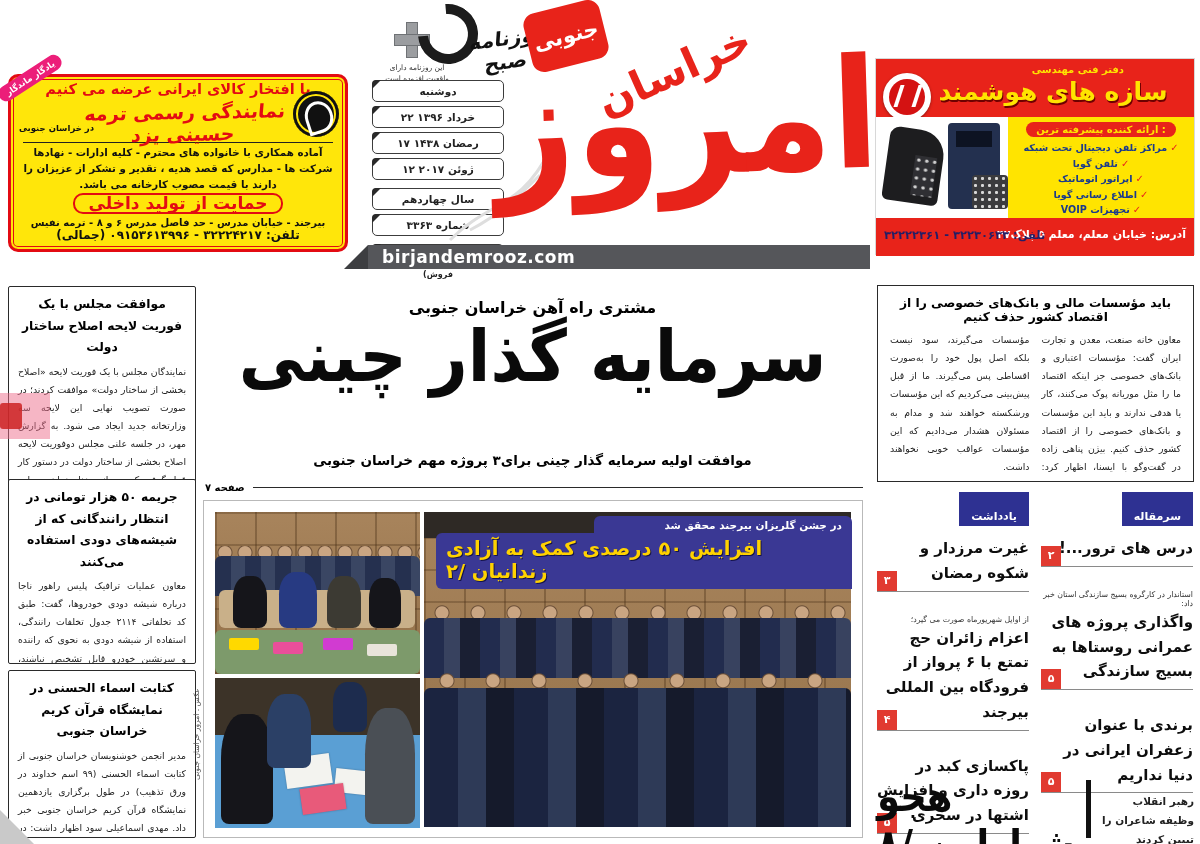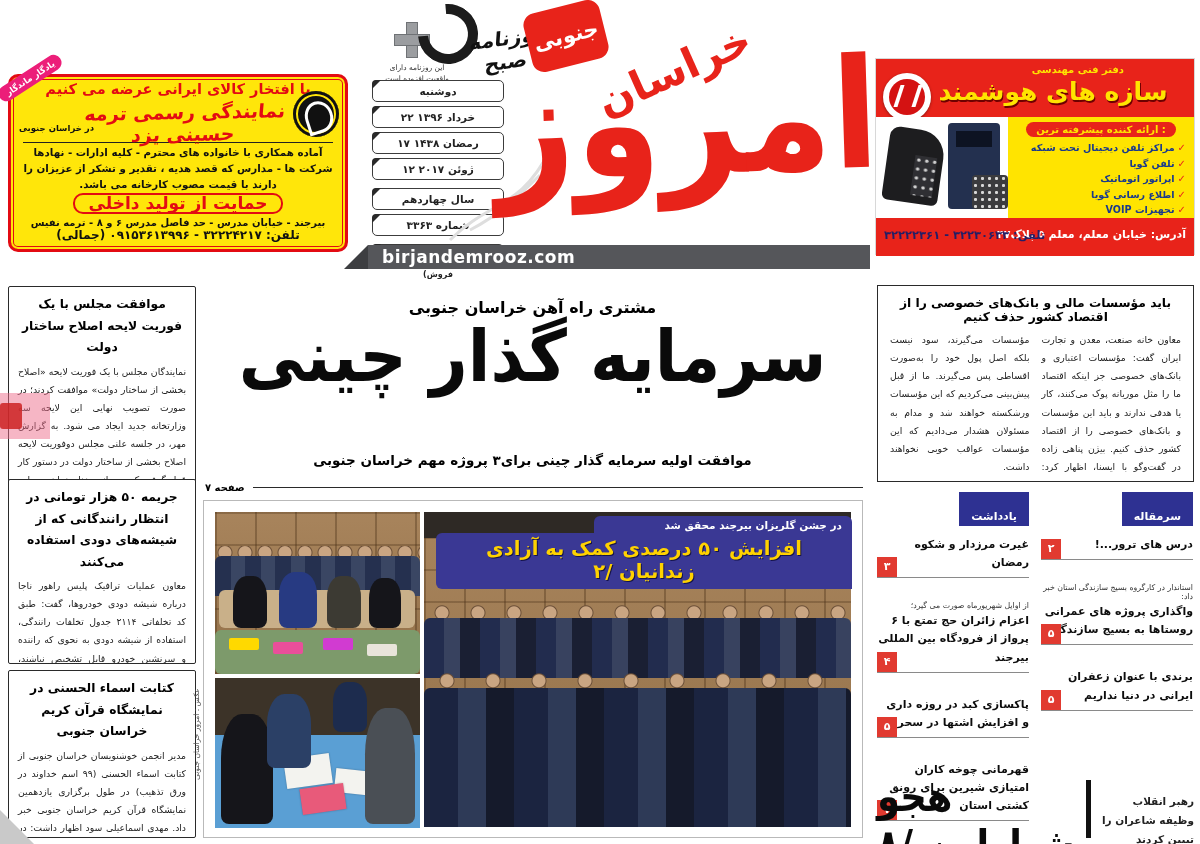--- a/index.html
+++ b/index.html
@@ -65,21 +65,21 @@
   .smart-logo::before{content:"";position:absolute;left:6px;top:6px;width:36px;height:36px;border-radius:50%;background:#d41212;}
   .smart-logo::after{content:"";position:absolute;left:14px;top:12px;width:14px;height:22px;
     border-left:4px solid #fff;border-right:4px solid #fff;transform:skewX(-18deg);}
   .smart-kicker{position:absolute;right:70px;top:5px;color:#ffe400;font-size:10px;font-weight:bold;}
   .smart-title{position:absolute;right:24px;top:18px;left:60px;color:#ffe400;font-size:25px;font-weight:bold;
     text-align:center;text-shadow:1px 2px 0 #6e0000;}
   .smart-mid{position:absolute;left:0;top:58px;width:100%;height:101px;background:#fff;}
   .smart-yellow{position:absolute;right:0;top:0;width:186px;height:101px;background:#ffe400;}
   .smart-pill{display:block;margin:5px auto 3px;width:150px;background:#e8231a;color:#ffe400;
     font-size:10px;font-weight:bold;text-align:center;border-radius:10px;line-height:15px;}
-  .smart-list{direction:rtl;padding:0 8px;}
+  .smart-list{direction:rtl;padding:0 8px;text-align:center;}
   .smart-item{font-size:9.6px;font-weight:bold;color:#1a3a8c;line-height:15.5px;white-space:nowrap;}
   .smart-check{color:#e8231a;font-weight:bold;margin-left:3px;font-size:10px;}
   .phone-a{position:absolute;left:10px;top:12px;width:56px;height:74px;background:#1d1d1f;border-radius:10px 26px 6px 6px;
     transform:rotate(8deg);}
   .phone-a::after{content:"";position:absolute;left:28px;top:26px;width:22px;height:40px;background:#2f2f33;
     background-image:radial-gradient(circle at 50% 50%, #cfcfcf 1.4px, transparent 2px);background-size:8px 9px;}
   .phone-b{position:absolute;left:72px;top:6px;width:52px;height:86px;background:#23304f;border-radius:4px;}
   .phone-b::after{content:"";position:absolute;left:8px;top:8px;width:36px;height:16px;background:#0d1322;}
   .phone-c{position:absolute;left:96px;top:58px;width:36px;height:34px;background:#3b3b3e;border-radius:4px;
     background-image:radial-gradient(circle at 50% 50%, #d8d8d8 1.2px, transparent 2px);background-size:7px 7px;}
@@ -126,32 +126,32 @@
   .ph-bl{left:11px;top:177px;width:205px;height:150px;background:#3c3328;}
   .cloth{position:absolute;left:0;bottom:0;width:100%;height:62%;background:#5a9fd4;}
   .paper{position:absolute;background:#f3f3ef;transform:rotate(-8deg);box-shadow:0 0 2px rgba(0,0,0,.3);}
   .folder{position:absolute;height:12px;width:30px;border-radius:2px;}
   .figure-dark{position:absolute;background:#15151a;border-radius:40% 40% 8px 8px;}
   .chair{position:absolute;background:#c9b089;border-radius:6px;}
   .banner{left:232px;top:15px;width:416px;}
   .banner-kicker{direction:rtl;background:#3a3894;color:#fff;font-size:10.5px;font-weight:bold;
     width:62%;margin-right:0;margin-left:auto;padding:3px 10px 2px;border-radius:6px 6px 0 0;box-sizing:border-box;text-align:right;}
   .banner-head{direction:rtl;background:#3a3894;color:#ffd200;font-size:19.5px;font-weight:bold;
-    padding:4px 10px 6px;border-radius:6px 0 0 6px;text-align:center;text-shadow:1px 1px 0 #14134a;}
+    padding:4px 10px 6px;border-radius:6px 0 0 6px;text-align:left;text-shadow:1px 1px 0 #14134a;}
   .photo-caption{left:192px;top:688px;height:120px;writing-mode:vertical-rl;transform:rotate(180deg);
     font-size:7.5px;color:#555;direction:rtl;}
   
   .briefcol{width:152px;direction:rtl;}
   .briefcol-note{left:877px;top:492px;}
   .briefcol-ed{left:1041px;top:492px;}
   .brief-badge{display:inline-block;background:#2e3192;color:#fff;font-size:11px;font-weight:bold;
     padding:18px 12px 3px;margin-bottom:10px;}
   .brief{margin-bottom:23px;}
   .brief-kicker{font-size:7.8px;color:#333;margin-bottom:2px;}
-  .brief-title{font-size:11px;font-weight:bold;color:#0d0d0d;line-height:1.65;}
+  .brief-title{font-size:15px;font-weight:bold;color:#0d0d0d;line-height:1.65;}
   .brief-rule{position:relative;border-top:1px solid #8a8a8a;margin-top:5px;}
   .pagebox{position:absolute;left:0;top:-21px;width:20px;height:20px;background:#e13a30;color:#fff;
     font-size:11px;font-weight:bold;text-align:center;line-height:20px;}
   
   .satire-head{left:877px;top:778px;width:206px;font-size:37px;font-weight:bold;color:#0a0a0a;
     direction:rtl;text-align:left;transform:scaleY(1.12);}
   .satire-bar{left:1086px;top:780px;width:5px;height:58px;background:#111;}
   .satire-kicker{left:1098px;top:792px;width:96px;font-size:10.5px;font-weight:bold;color:#222;
     direction:rtl;text-align:right;line-height:1.8;}
   .corner-fold{left:0;top:810px;width:0;height:0;border-bottom:34px solid #c9c9c9;border-right:34px solid transparent;}

